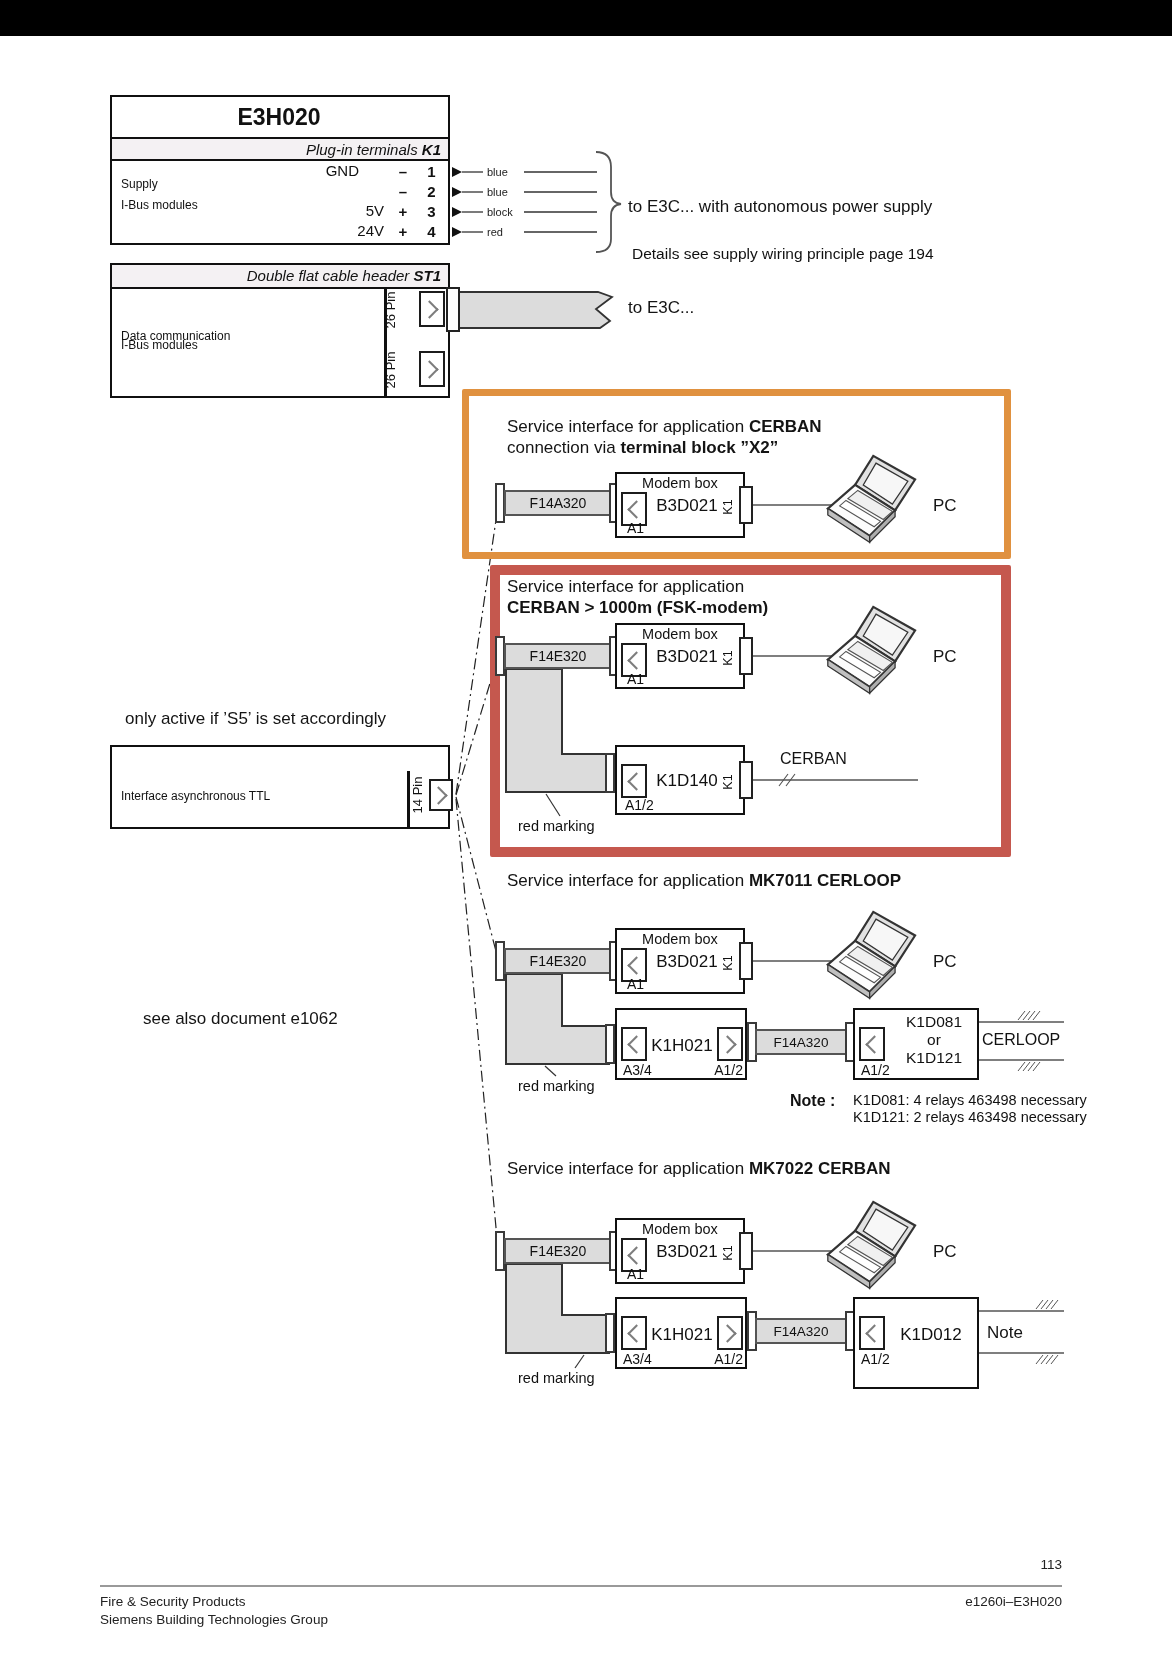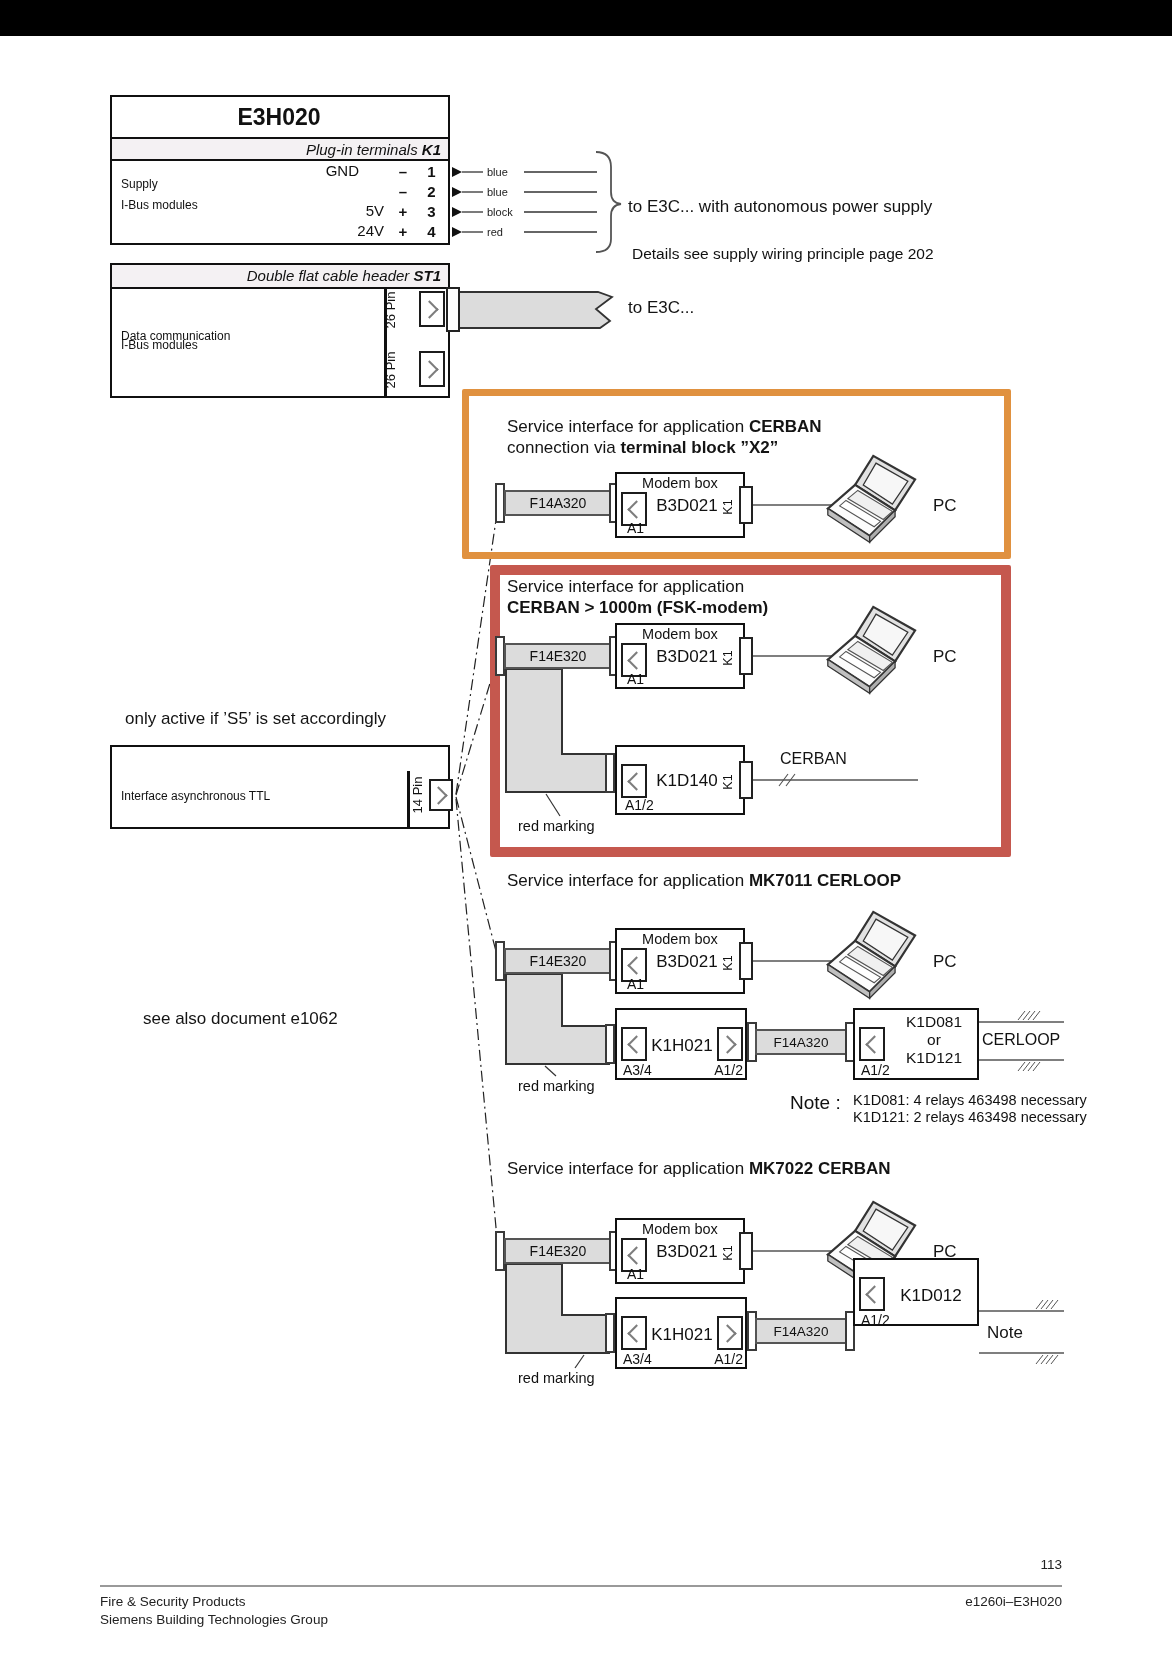--- a/index.html
+++ b/index.html
@@ -161,21 +161,21 @@
   <div class="cell" style="left:416px;top:183px;width:31px">2</div>
   <div class="cell" style="left:416px;top:203px;width:31px">3</div>
   <div class="cell" style="left:416px;top:223px;width:31px">4</div>
 
   <div class="abs t11" style="left:487px;top:166px">blue</div>
   <div class="abs t11" style="left:487px;top:186px">blue</div>
   <div class="abs t11" style="left:487px;top:206px">block</div>
   <div class="abs t11" style="left:487px;top:226px">red</div>
 
   <div class="abs t17" style="left:628px;top:196px">to E3C... with autonomous power supply</div>
-  <div class="abs t15" style="left:632px;top:244px;font-size:15.5px">Details see supply wiring principle page 202</div>
+  <div class="abs t15" style="left:632px;top:244px;font-size:15.5px">Details see supply wiring principle page 194</div>
 
   <div class="box" style="left:110px;top:263px;width:340px;height:135px">
     <div class="hdrbar noTop" style="top:0">
       <span>Double flat cable header </span><b>ST1</b>
     </div>
     <div class="abs t15" style="left:9px;top:62px">Data communication</div>
     <div class="abs t15" style="left:9px;top:71px">I-Bus modules</div>
     <div class="vline" style="left:272px;top:24px;bottom:0"></div>
     <div class="abs rot" style="left:252px;top:37px;width:54px;height:16px">26 Pin</div>
     <div class="chevbox" style="left:307px;top:26px;height:36px">
@@ -308,21 +308,21 @@
       </div>
     <div class="dsub" style="left:6px;top:52px">A1/2</div>
     <div class="abs" style="left:38px;top:3px;width:82px;text-align:center;font-size:15.5px;line-height:18px">
       <div>K1D081</div>
       <div>or</div>
       <div>K1D121</div>
     </div>
   </div>
   <div class="abs" style="left:982px;top:1031px;font-size:16px">CERLOOP</div>
   <div class="abs" style="left:518px;top:1078px;font-size:14.5px">red marking</div>
-  <div class="abs" style="left:790px;top:1092px;font-size:19px;font-weight:normal">Note :</div>
+  <div class="abs" style="left:790px;top:1092px;font-size:16px;font-weight:bold">Note :</div>
   <div class="abs" style="left:853px;top:1092px;font-size:14.5px">K1D081: 4 relays 463498 necessary</div>
   <div class="abs" style="left:853px;top:1109px;font-size:14.5px">K1D121: 2 relays 463498 necessary</div>
 
   <div class="abs t17" style="left:507px;top:1158px;width:460px">
     <span>Service interface for application </span><b>MK7022 CERBAN</b>
   </div>
   <div class="cap" style="left:495px;top:1231px"></div>
   <div class="cable" style="left:504px;top:1238px;width:108px;height:26px">
     <span>F14E320</span>
   </div>
@@ -352,21 +352,21 @@
         <span class="chev r"></span>
       </div>
     <div class="dsub" style="left:6px;top:52px">A3/4</div>
     <div class="dsub" style="left:84px;top:52px;width:42px;text-align:right">A1/2</div>
   </div>
   <div class="cap" style="left:747px;top:1311px"></div>
   <div class="cable" style="left:755px;top:1318px;width:92px;height:26px;font-size:13.5px">
     <span>F14A320</span>
   </div>
   <div class="cap" style="left:845px;top:1311px"></div>
-  <div class="devbox" style="left:853px;top:1258px;width:126px;height:68px">
+  <div class="devbox" style="left:853px;top:1297px;width:126px;height:92px">
     <div class="chevbox" style="left:4px;top:17px">
         <span class="chev l"></span>
       </div>
     <div class="dlabel" style="left:32px;top:26px;width:88px">K1D012</div>
     <div class="dsub" style="left:6px;top:52px">A1/2</div>
   </div>
   <div class="abs t17" style="left:987px;top:1322px">Note</div>
   <div class="abs" style="left:518px;top:1370px;font-size:14.5px">red marking</div>
 
   <div class="abs foot" style="left:900px;top:1556px;width:162px;text-align:right">113</div>

